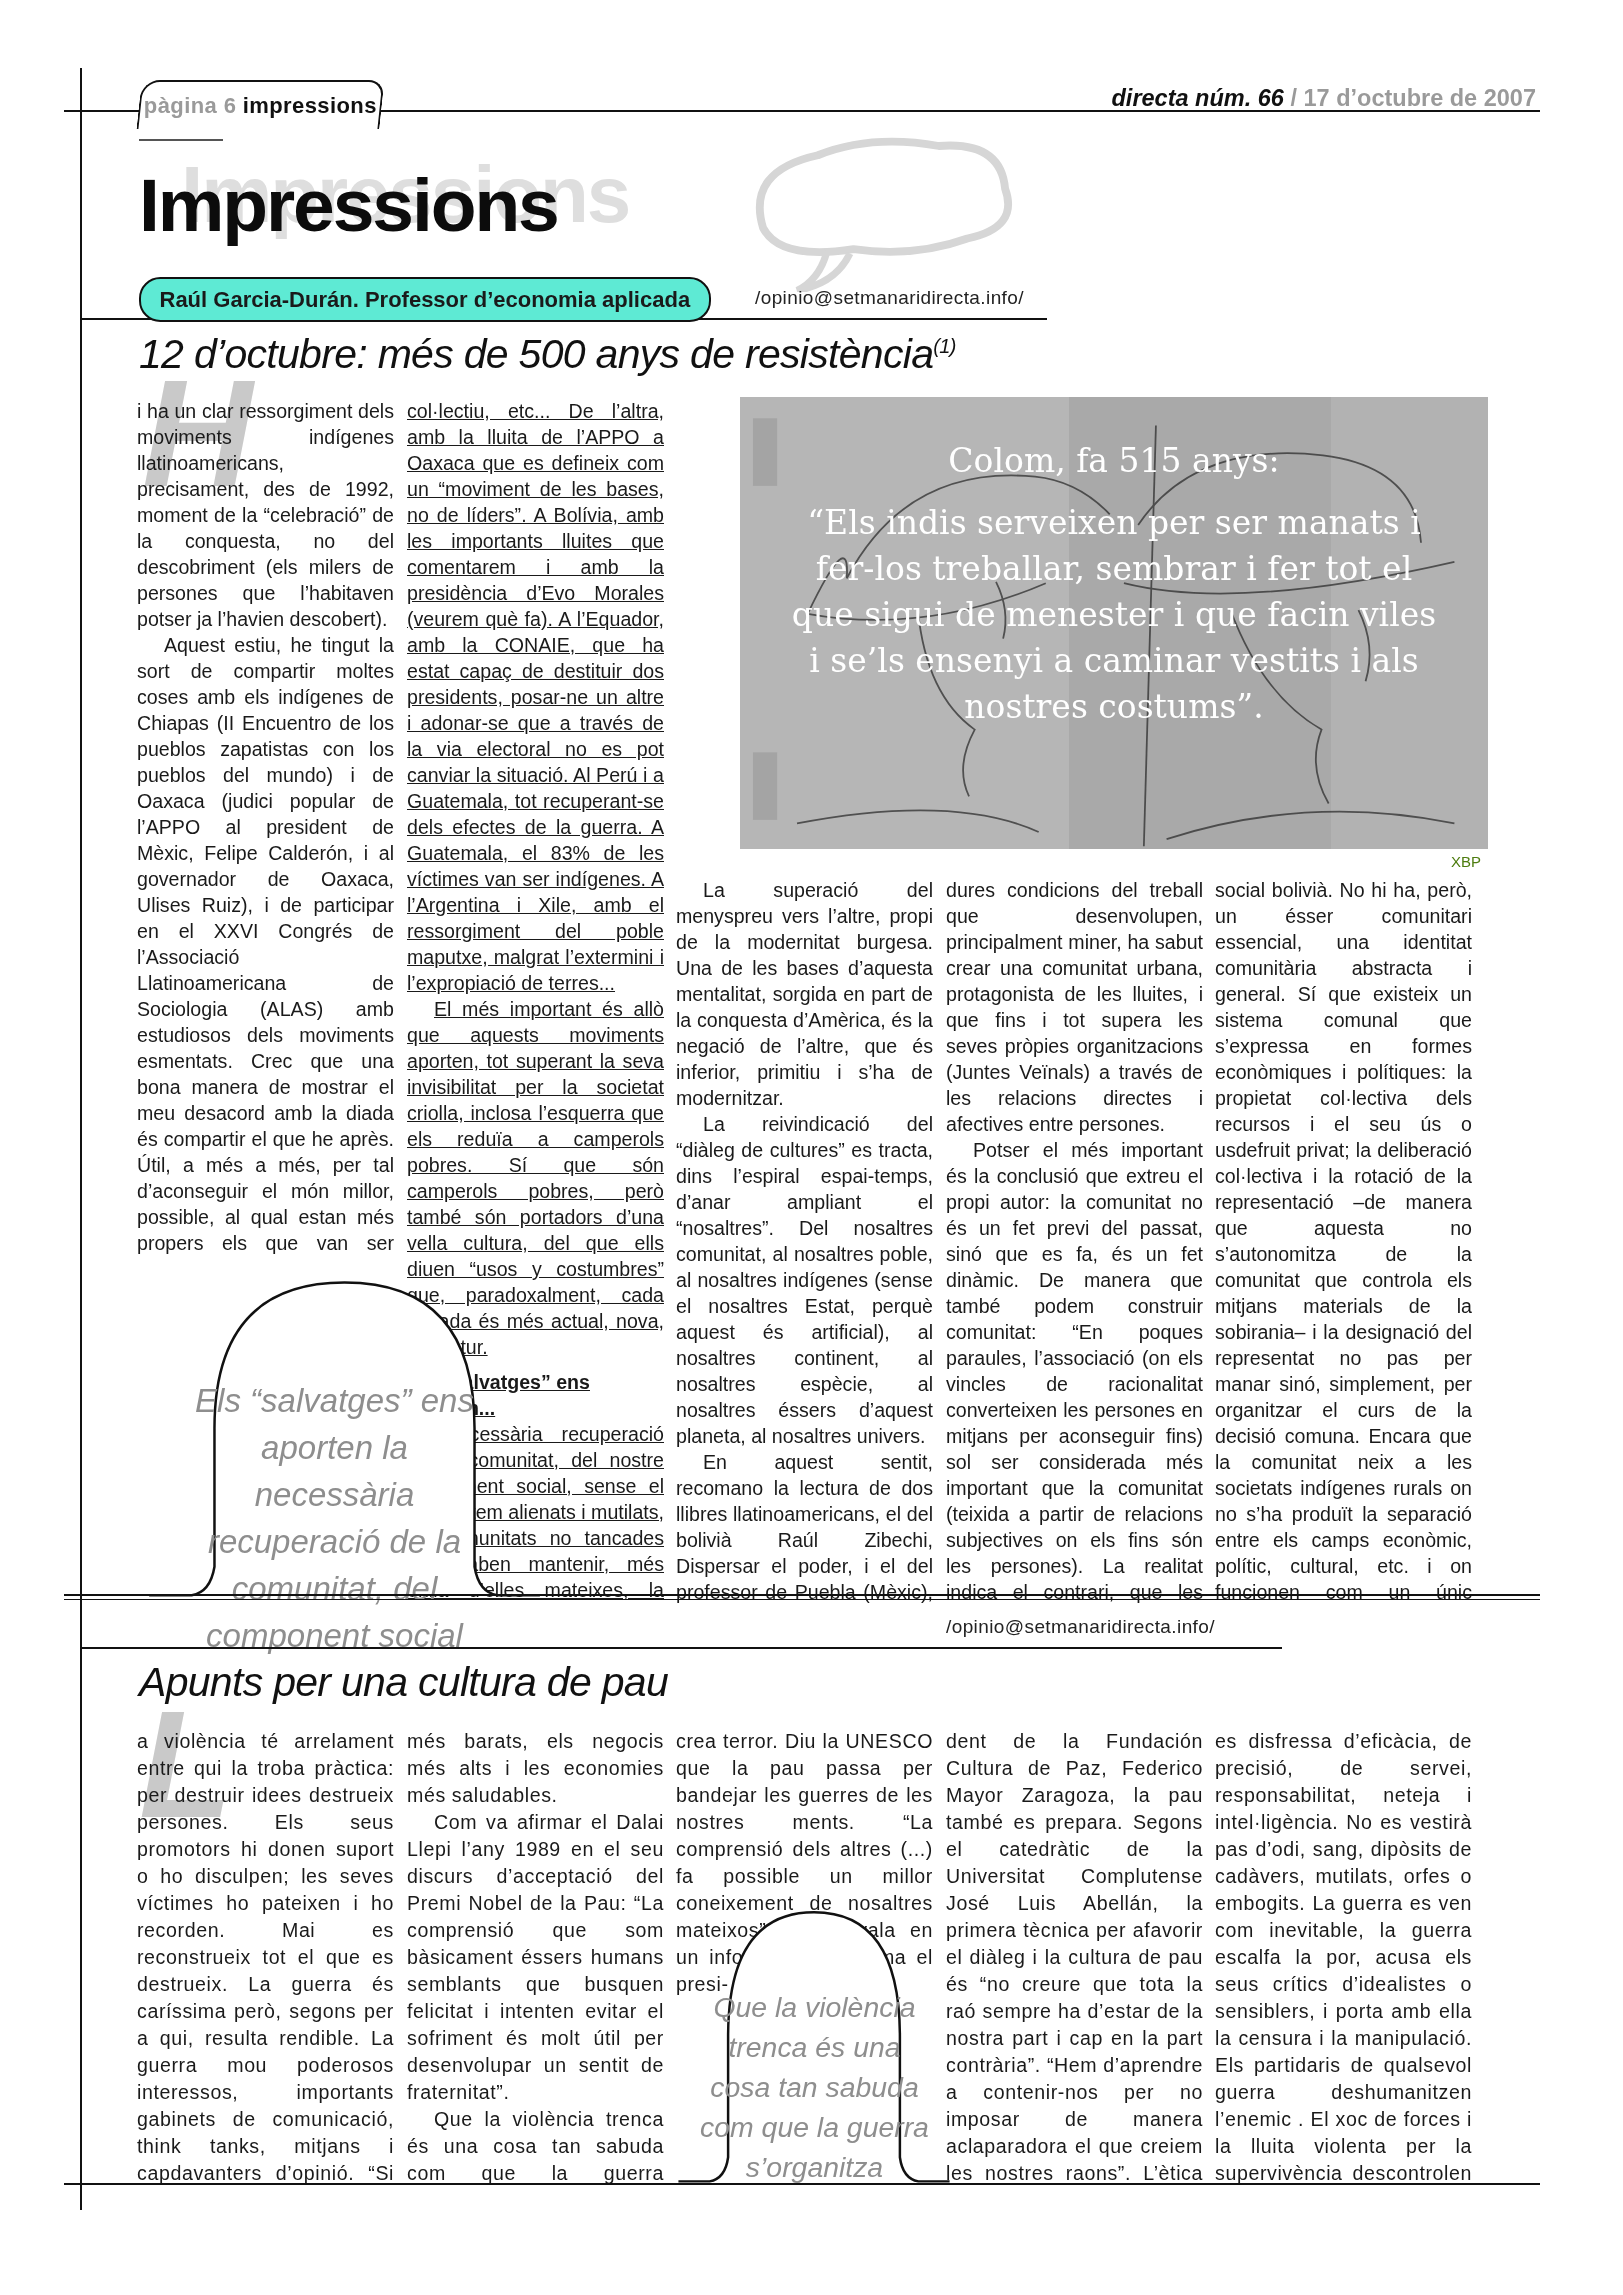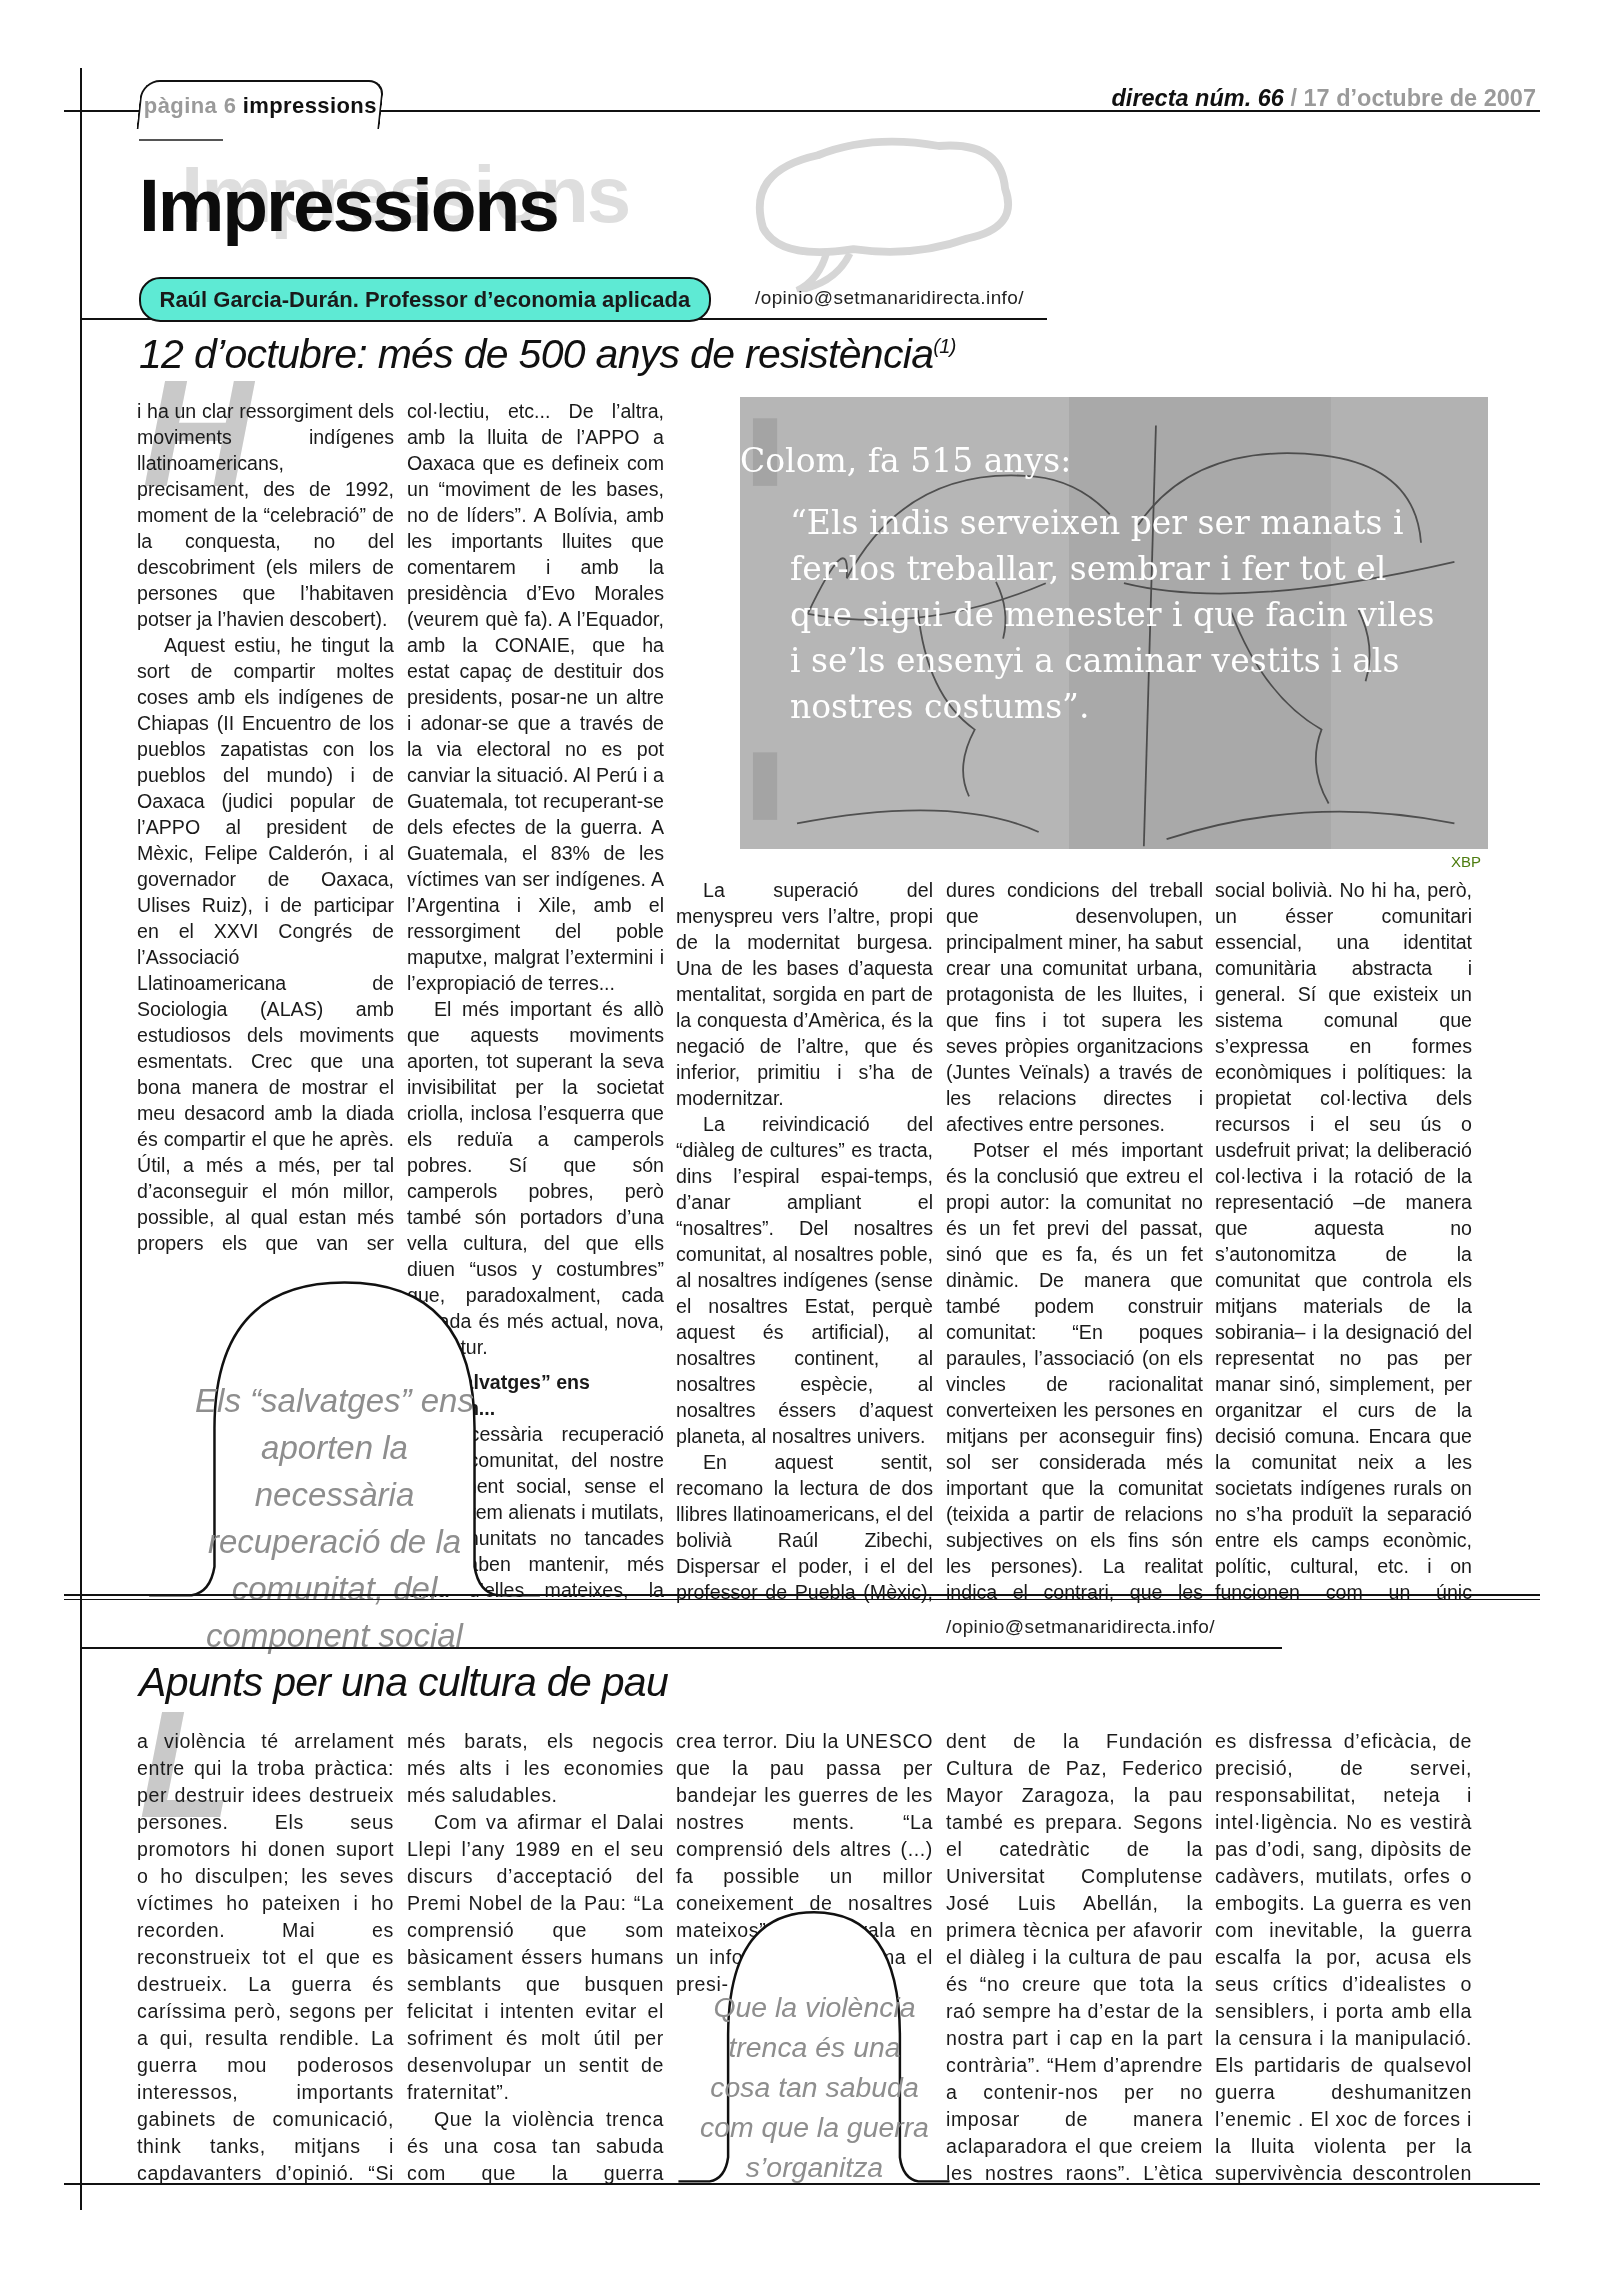--- a/index.html
+++ b/index.html
@@ -34,21 +34,21 @@
   .bp{margin:0;text-align:justify;}
   .ind{text-indent:27px;}
   .sub{margin:8.5px 0 0;font-weight:bold;position:relative;text-align:left;}
   .dropcap{position:absolute;font-size:153px;line-height:1;color:#c9c9c9;font-style:italic;
            font-weight:bold;z-index:0;}
   
   .photo{position:absolute;left:740px;top:397px;width:748px;height:452px;
          background:linear-gradient(90deg,#b6b6b6 0%,#b6b6b6 44%,#a9a9a9 44%,#a9a9a9 79%,#b2b2b2 79%);
          overflow:hidden;}
   .photo svg{position:absolute;left:0;top:0;}
-  .photo-quote{position:absolute;left:0;top:41px;width:100%;text-align:left;
+  .photo-quote{position:absolute;left:0;top:41px;width:100%;text-align:center;
          font-family:"DejaVu Serif",serif;color:#fff;}
   .pq-intro{font-size:33px;line-height:46px;}
   .pq-body{font-size:33px;line-height:46px;margin:16px 50px;}
   .credit{position:absolute;font-size:15px;color:#4d7c0f;}
   
   .bubble{position:absolute;}
   .bubble svg{position:absolute;left:0;top:0;}
   .bubble-text{position:absolute;color:#8e8e8e;font-style:italic;text-align:center;}
   .bt1{left:36px;top:103px;width:313px;font-size:33px;line-height:47px;}
   .bt2{left:20px;top:80px;width:235px;font-size:28.4px;line-height:40px;}
@@ -87,21 +87,21 @@
   <div class="email" style="left:755px;top:287px;">/opinio@setmanaridirecta.info/</div>
   <div class="art-title" style="left:139px;top:331px;">
     <span>12 d’octubre: més de 500 anys de resistència</span><sup>(1)</sup>
   </div>
 
   <div class="dropcap" style="left:142px;top:356px;">H</div>
   <div class="col" style="left:137px;top:398px;height:857px;">
       <p class="bp"><span>i ha un clar ressorgiment dels moviments indígenes llatinoamericans, precisament, des de 1992, moment de la “celebració” de la conquesta, no del descobriment (els milers de persones que l’habitaven potser ja l’havien descobert).</span></p>
       <p class="bp ind"><span>Aquest estiu, he tingut la sort de compartir moltes coses amb els indígenes de Chiapas (II Encuentro de los pueblos zapatistas con los pueblos del mundo) i de Oaxaca (judici popular de l’APPO al president de Mèxic, Felipe Calderón, i al governador de Oaxaca, Ulises Ruiz), i de participar en el XXVI Congrés de l’Associació Llatinoamericana de Sociologia (ALAS) amb estudiosos dels moviments esmentats. Crec que una bona manera de mostrar el meu desacord amb la diada és compartir el que he après. Útil, a més a més, per tal d’aconseguir el món millor, possible, al qual estan més propers els que van ser conquerits que no pas els conqueridors.</span></p>
     </div>
-  <div class="col" style="left:407px;top:398px;height:1209px;">
+  <div class="col" style="left:407px;top:398px;height:1209px;text-decoration:underline;">
       <p class="bp"><span>col·lectiu, etc... De l’altra, amb la lluita de l’APPO a Oaxaca que es defineix com un “moviment de les bases, no de líders”. A Bolívia, amb les importants lluites que comentarem i amb la presidència d’Evo Morales (veurem què fa). A l’Equador, amb la CONAIE, que ha estat capaç de destituir dos presidents, posar-ne un altre i adonar-se que a través de la via electoral no es pot canviar la situació. Al Perú i a Guatemala, tot recuperant-se dels efectes de la guerra. A Guatemala, el 83% de les víctimes van ser indígenes. A l’Argentina i Xile, amb el ressorgiment del poble maputxe, malgrat l’extermini i l’expropiació de terres...</span></p>
       <p class="bp ind"><span>El més important és allò que aquests moviments aporten, tot superant la seva invisibilitat per la societat criolla, inclosa l’esquerra que els reduïa a camperols pobres. Sí que són camperols pobres, però també són portadors d’una vella cultura, del que ells diuen “usos y costumbres” que, paradoxalment, cada vegada és més actual, nova, i de futur.</span></p>
       <p class="sub"><span>Els “salvatges” ens aporten...</span></p>
       <p class="bp"><span>La necessària recuperació de la comunitat, del nostre component social, sense el qual estem alienats i mutilats, en comunitats no tancades que saben mantenir, més enllà d’elles mateixes, la unitat com a poble, la solidaritat amb els altres pobles i la seva diversitat.</span></p>
     </div>
   <div class="col" style="left:676px;top:877px;height:731px;">
       <p class="bp ind"><span>La superació del menyspreu vers l’altre, propi de la modernitat burgesa. Una de les bases d’aquesta mentalitat, sorgida en part de la conquesta d’Amèrica, és la negació de l’altre, que és inferior, primitiu i s’ha de modernitzar.</span></p>
       <p class="bp ind"><span>La reivindicació del “diàleg de cultures” es tracta, dins l’espiral espai-temps, d’anar ampliant el “nosaltres”. Del nosaltres comunitat, al nosaltres poble, al nosaltres indígenes (sense el nosaltres Estat, perquè aquest és artificial), al nosaltres continent, al nosaltres espècie, al nosaltres éssers d’aquest planeta, al nosaltres univers.</span></p>
       <p class="bp ind"><span>En aquest sentit, recomano la lectura de dos llibres llatinoamericans, el del bolivià Raúl Zibechi, Dispersar el poder, i el del professor de Puebla (Mèxic), J. Holloway, Cambiar el mundo sin tomar el poder. Avui comentaré el primer i el segon a la segona part de l’article, amb les conclusions. Zibechi analitza les lluites a El Alto, ciutat sorgida fruit de l’emigració forçosa del poble aymara que, malgrat les</span></p>
     </div>

